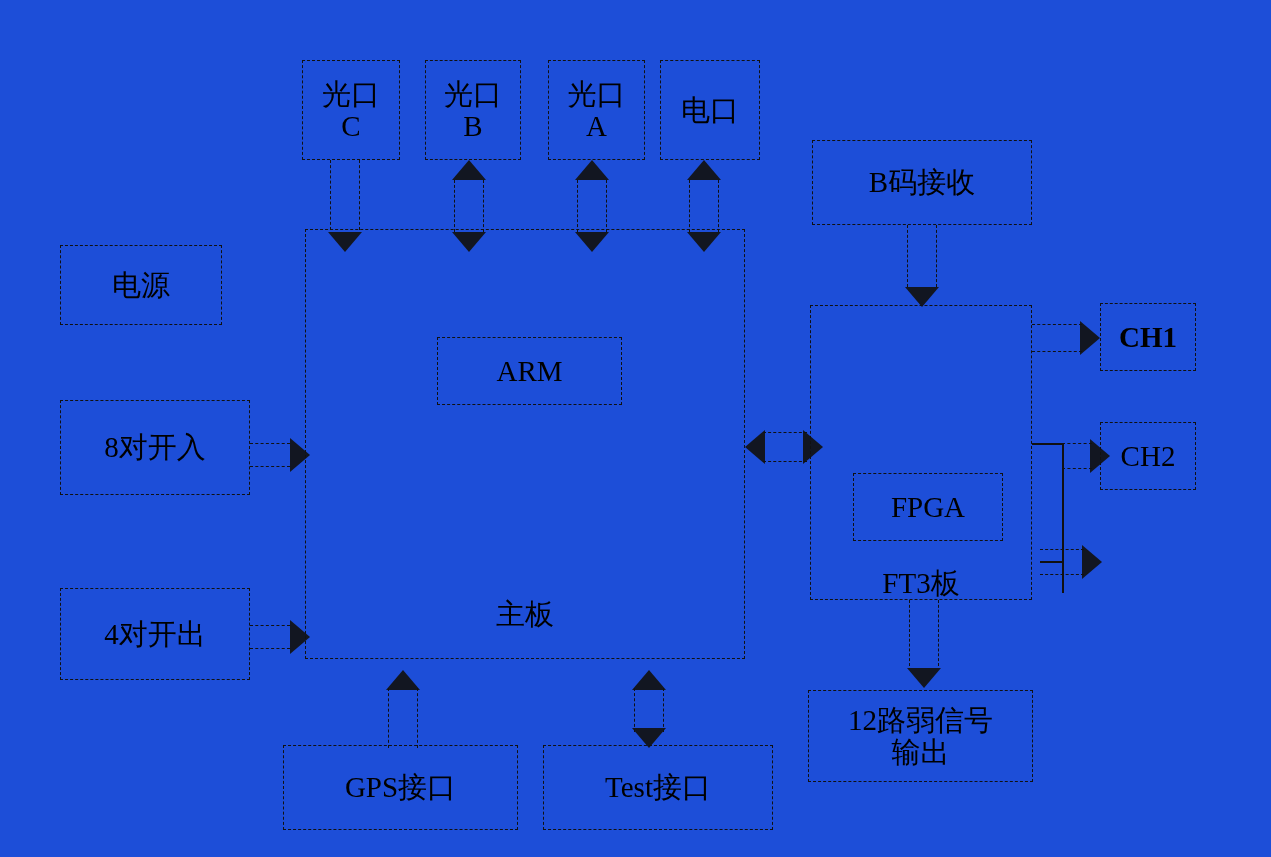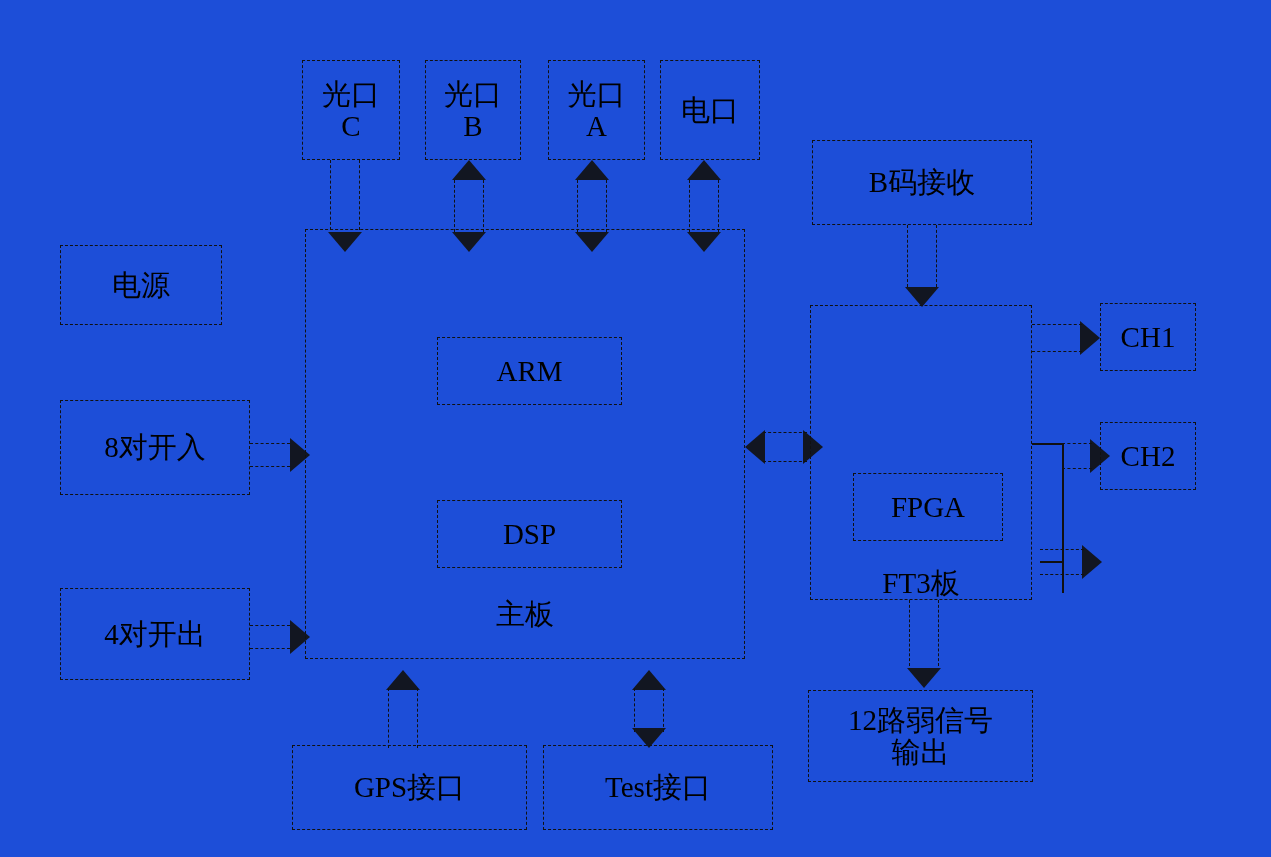--- a/index.html
+++ b/index.html
@@ -169,25 +169,22 @@
   </div>
 
   <div class="box" style="left:305px; top:229px; width:440px; height:430px; align-items:flex-end; justify-content:center; padding-bottom:28px;">
     <span class="box-label lbl-24">主板</span>
   </div>
 
   <div class="box lbl-24" style="left:437px; top:337px; width:185px; height:68px;">
     <span class="box-label">ARM</span>
   </div>
 
-  <div class="box lbl-24" style="left:437px; top:500px; width:185px; height:68px;">
-    <span class="box-label">DSP</span>
-  </div>
-
-  <div class="box lbl-24" style="left:292px; top:745px; width:235px; height:85px;">
+
+  <div class="box lbl-24" style="left:283px; top:745px; width:235px; height:85px;">
     <span class="box-label">GPS接口</span>
   </div>
 
   <div class="box lbl-24" style="left:543px; top:745px; width:230px; height:85px;">
     <span class="box-label">Test接口</span>
   </div>
 
   <div class="arrow" style="left:374px; top:670px; width:58px; height:78px;">
     <div class="shaft-v" style="top:18px; height:60px; width:30px;"></div>
     <div class="head head-up" style="top:0;"></div>
@@ -215,21 +212,21 @@
   </div>
 
   <div class="box" style="left:810px; top:305px; width:222px; height:295px; align-items:flex-end; justify-content:center; padding-top:97px;">
     <span class="box-label lbl-24">FT3板</span>
   </div>
 
   <div class="box lbl-24" style="left:853px; top:473px; width:150px; height:68px;">
     <span class="box-label">FPGA</span>
   </div>
 
-  <div class="box lbl-24" style="left:1100px; top:303px; width:96px; height:68px;">
+  <div class="box lbl-24" style="left:1100px; top:303px; width:96px; height:68px;font-weight:bold;">
     <span class="box-label">CH1</span>
   </div>
 
   <div class="box lbl-24" style="left:1100px; top:422px; width:96px; height:68px;">
     <span class="box-label">CH2</span>
   </div>
 
 
   <div class="arrow" style="left:1032px; top:310px; width:68px; height:56px;">
     <div class="shaft-h" style="left:0; width:50px; height:28px;"></div>

